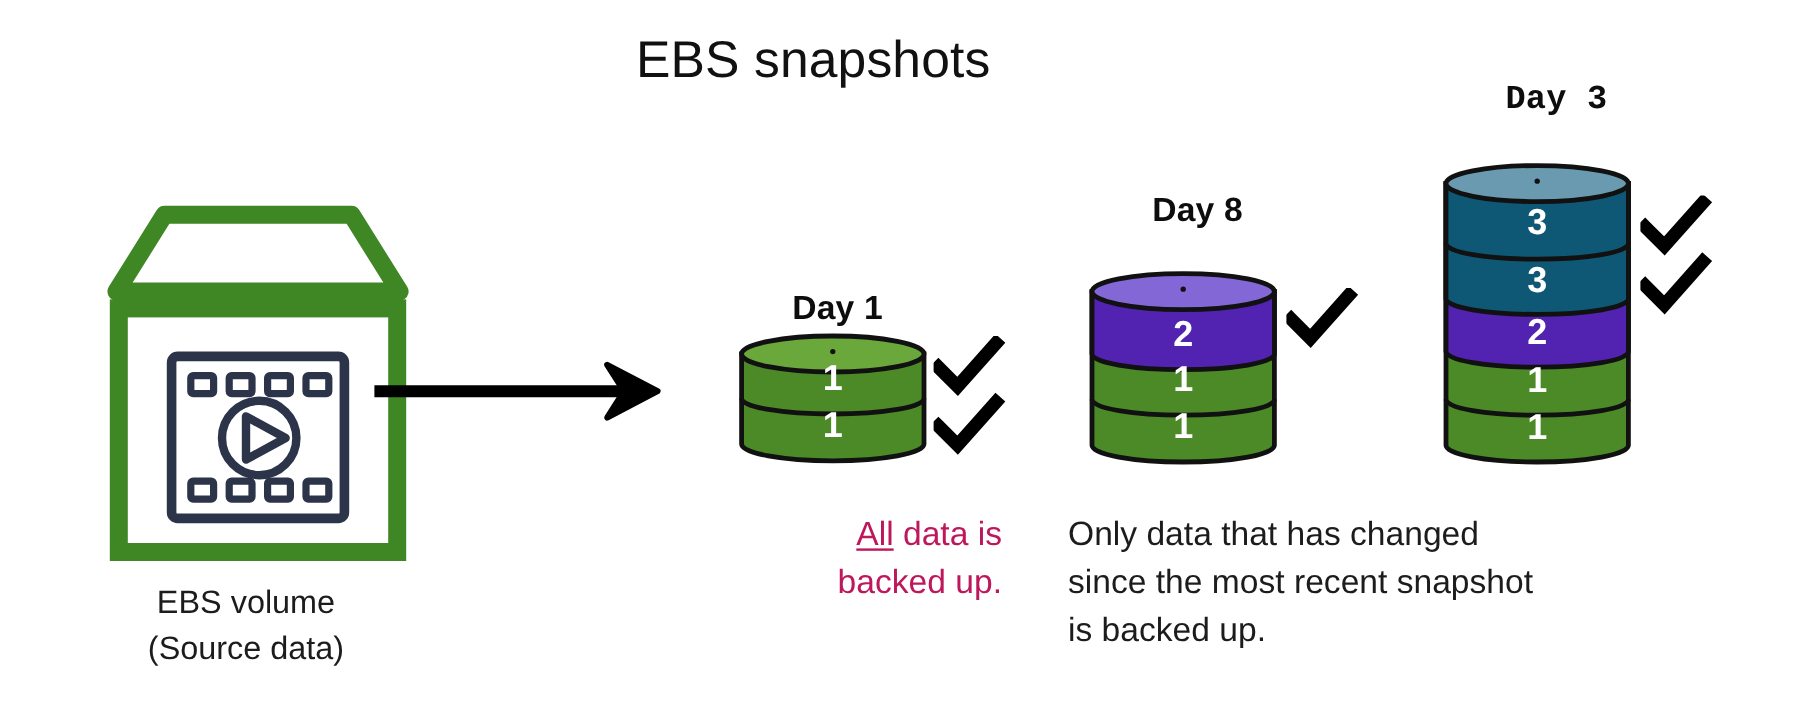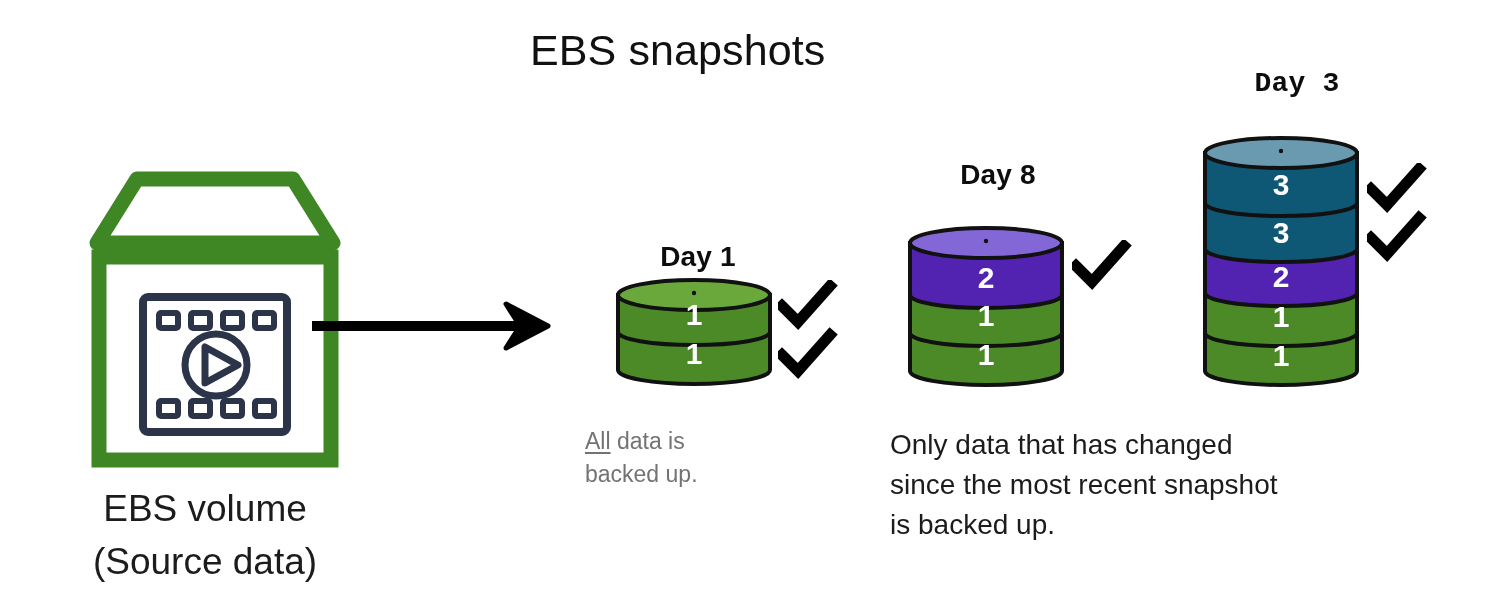--- a/index.html
+++ b/index.html
@@ -47,21 +47,21 @@
     width: 260px;
     height: 310px;
   }
   #ebs-volume-icon { display:block; }
   #ebs-volume-caption {
     position: absolute;
     left: 40px;
     top: 483px;
     width: 330px;
     text-align: center;
-    font-size: 37px;
+    font-size: 27px;
     line-height: 1.42;
     font-weight: 400;
     color: #1c1c1c;
     white-space: pre-line;
   }
 
   
   #flow-arrow {
     position: absolute;
     left: 310px;
@@ -102,24 +102,24 @@
   #col-day3 .day-label { left: 32px; top: 0px; width: 160px; font-family: Liberation Mono, monospace; }
   #col-day3 .cylinder-svg { left: 12px; top: 65px; }
   #col-day3 .checks { left: 182px; top: 95px; }
 
   
   #caption-day1 {
     position: absolute;
     left: 585px;
     top: 425px;
     width: 250px;
-    text-align: left;
-    font-size: 23px;
+    text-align: right;
+    font-size: 28px;
     line-height: 1.42;
-    color: #737373;
+    color: #be185d;
     white-space: pre-line;
   }
   #caption-day1 .underline-word { text-decoration: underline; text-underline-offset: 3px; }
 
   #caption-incremental {
     position: absolute;
     left: 890px;
     top: 425px;
     width: 560px;
     text-align: left;

